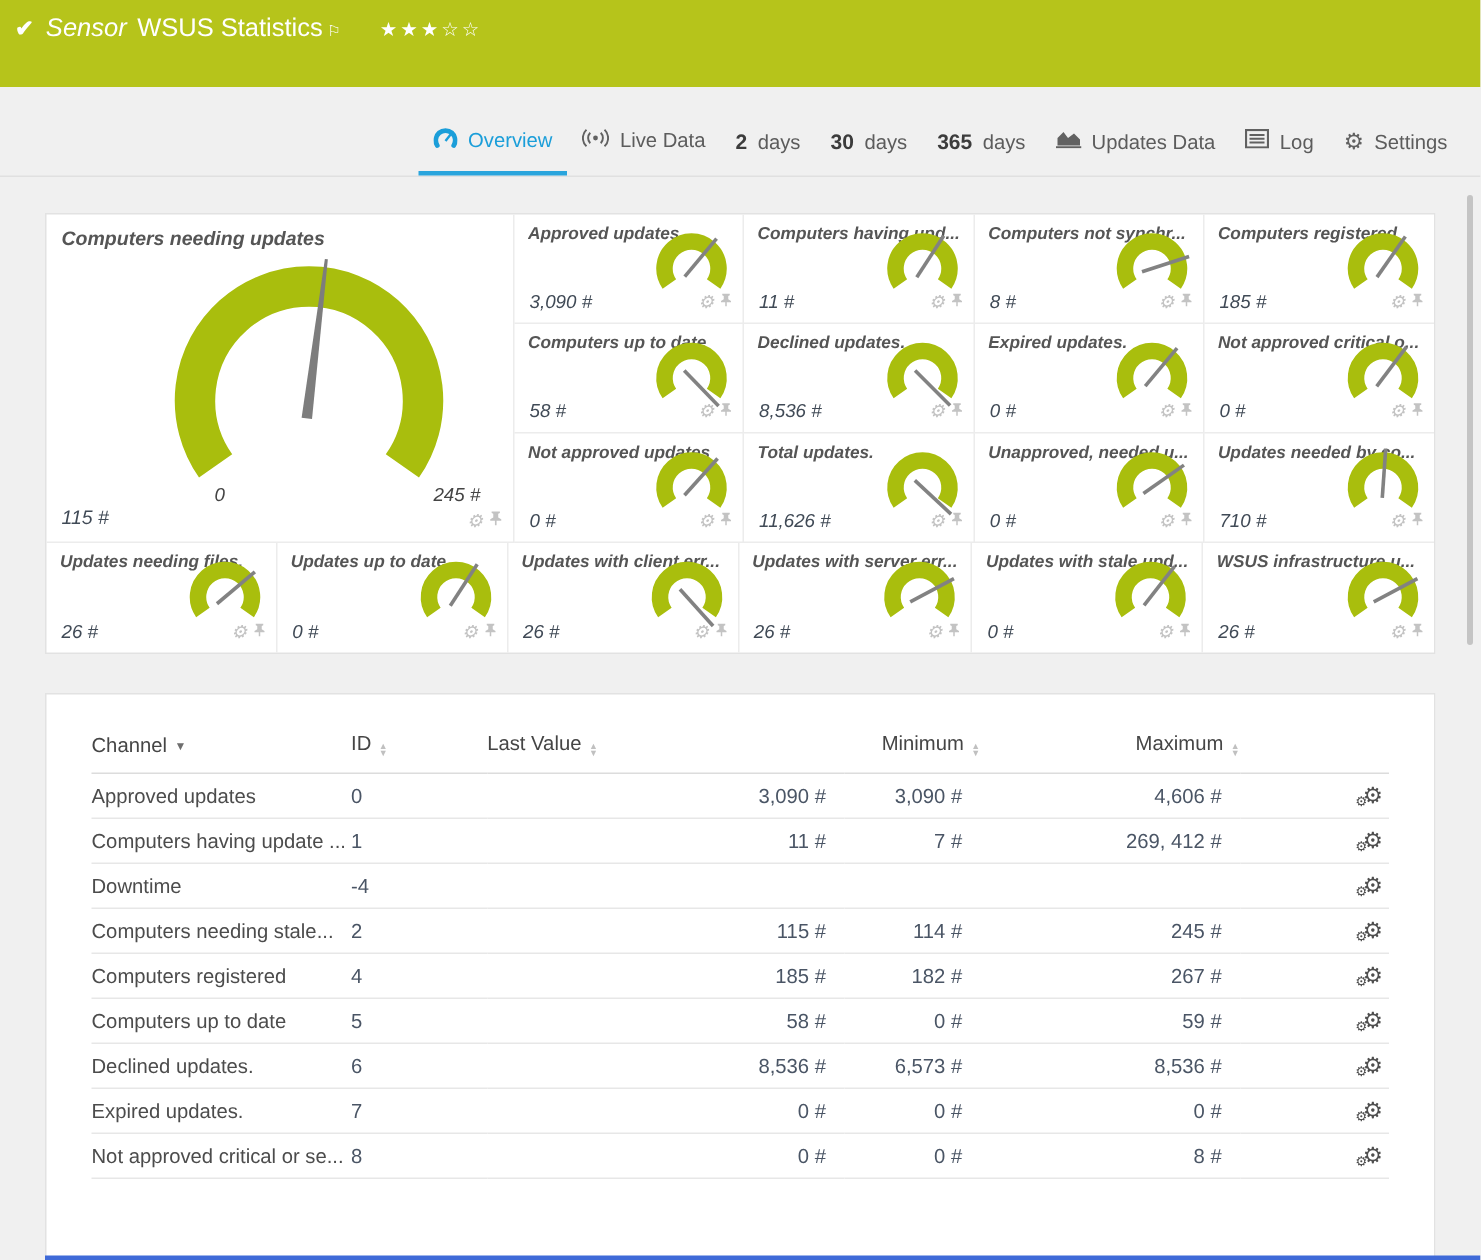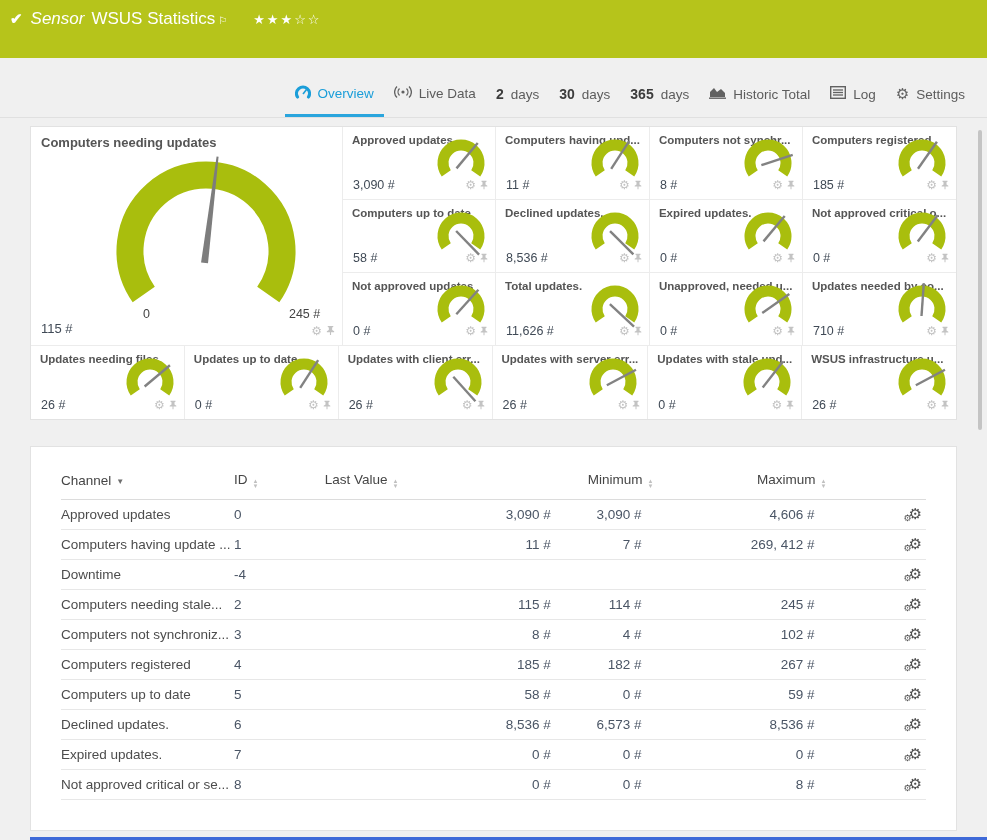--- a/index.html
+++ b/index.html
@@ -22,21 +22,21 @@
   .tab { display:flex; align-items:center; gap:7px; padding:12px 10px 15px 10px;
          font-size:13.5px; color:#5c5c5c; cursor:pointer; position:relative; white-space:nowrap; }
   .tab b { color:#3c3c3c; font-size:14px; }
   .tab.active { color:#1b9ed9; }
   .tab.active::after { content:""; position:absolute; left:0; right:0; bottom:0; height:3px; background:#2aa5dd; }
   .tab svg, .tab .uglyph { flex:0 0 auto; }
   .uglyph { font-size:14px; line-height:1; color:#616161; }
 
   
   .panel { background:#fff; border:1px solid #e2e2e2; margin:0 30px; }
-  .panel.gauges { margin-top:8px; }
+  .panel.gauges { margin-top:24px;font-style:italic; }
   .gauges-top { display:flex; }
   .big-tile { width:312px; height:219px; position:relative; padding:8px 10px;
               border-right:1px solid #ececec; border-bottom:1px solid #ececec; }
   .big-title { font-size:13px; font-weight:bold; color:#555; }
   .big-gauge-box { position:absolute; right:6px; top:24px; width:260px; height:170px; }
   .big-scale-min { position:absolute; left:36%; bottom:24px; font-size:12.5px; color:#444; }
   .big-scale-max { position:absolute; right:7%;  bottom:24px; font-size:12.5px; color:#444; }
   .tile-grid { flex:1; display:grid; grid-template-columns:repeat(4,1fr); grid-auto-rows:73px; }
   .tile-grid-bottom { display:grid; grid-template-columns:repeat(6,1fr); grid-auto-rows:73px; }
   .tile { position:relative; padding:7px 9px; border-right:1px solid #ececec; border-bottom:1px solid #ececec; cursor:pointer; }
@@ -113,21 +113,21 @@
     </div>
     <div class="tab">
       <b>365</b>
       <span>days</span>
     </div>
     <div class="tab">
       <span><svg width="17" height="13" viewBox="0 0 17 13">
           <path d="M1 11 L1 6 L5 2 L8 6 L12 3 L16 7 L16 11 Z" fill="#616161"></path>
           <line x1="0" y1="12.2" x2="17" y2="12.2" stroke="#616161" stroke-width="1.4"></line>
         </svg></span>
-      <span>Historic Total</span>
+      <span>Updates Data</span>
     </div>
     <div class="tab">
       <span><svg width="16" height="13" viewBox="0 0 16 13">
           <rect x="0.7" y="0.7" width="14.6" height="11.6" fill="none" stroke="#616161" stroke-width="1.4"></rect>
           <line x1="3" y1="4" x2="13" y2="4" stroke="#616161" stroke-width="1.3"></line>
           <line x1="3" y1="6.5" x2="13" y2="6.5" stroke="#616161" stroke-width="1.3"></line>
           <line x1="3" y1="9" x2="13" y2="9" stroke="#616161" stroke-width="1.3"></line>
         </svg></span>
       <span>Log</span>
     </div>
@@ -473,28 +473,20 @@
         </tr>
         <tr>
           <td class="channel">Computers needing stale...</td>
           <td>2</td>
           <td class="num">115 #</td>
           <td class="num">114 #</td>
           <td class="num">245 #</td>
           <td class="act"><span class="gears"><span class="g1">⚙</span><span class="g2">⚙</span></span></td>
         </tr>
         <tr>
-          <td class="channel">Computers not synchroniz...</td>
-          <td>3</td>
-          <td class="num">8 #</td>
-          <td class="num">4 #</td>
-          <td class="num">102 #</td>
-          <td class="act"><span class="gears"><span class="g1">⚙</span><span class="g2">⚙</span></span></td>
-        </tr>
-        <tr>
           <td class="channel">Computers registered</td>
           <td>4</td>
           <td class="num">185 #</td>
           <td class="num">182 #</td>
           <td class="num">267 #</td>
           <td class="act"><span class="gears"><span class="g1">⚙</span><span class="g2">⚙</span></span></td>
         </tr>
         <tr>
           <td class="channel">Computers up to date</td>
           <td>5</td>

